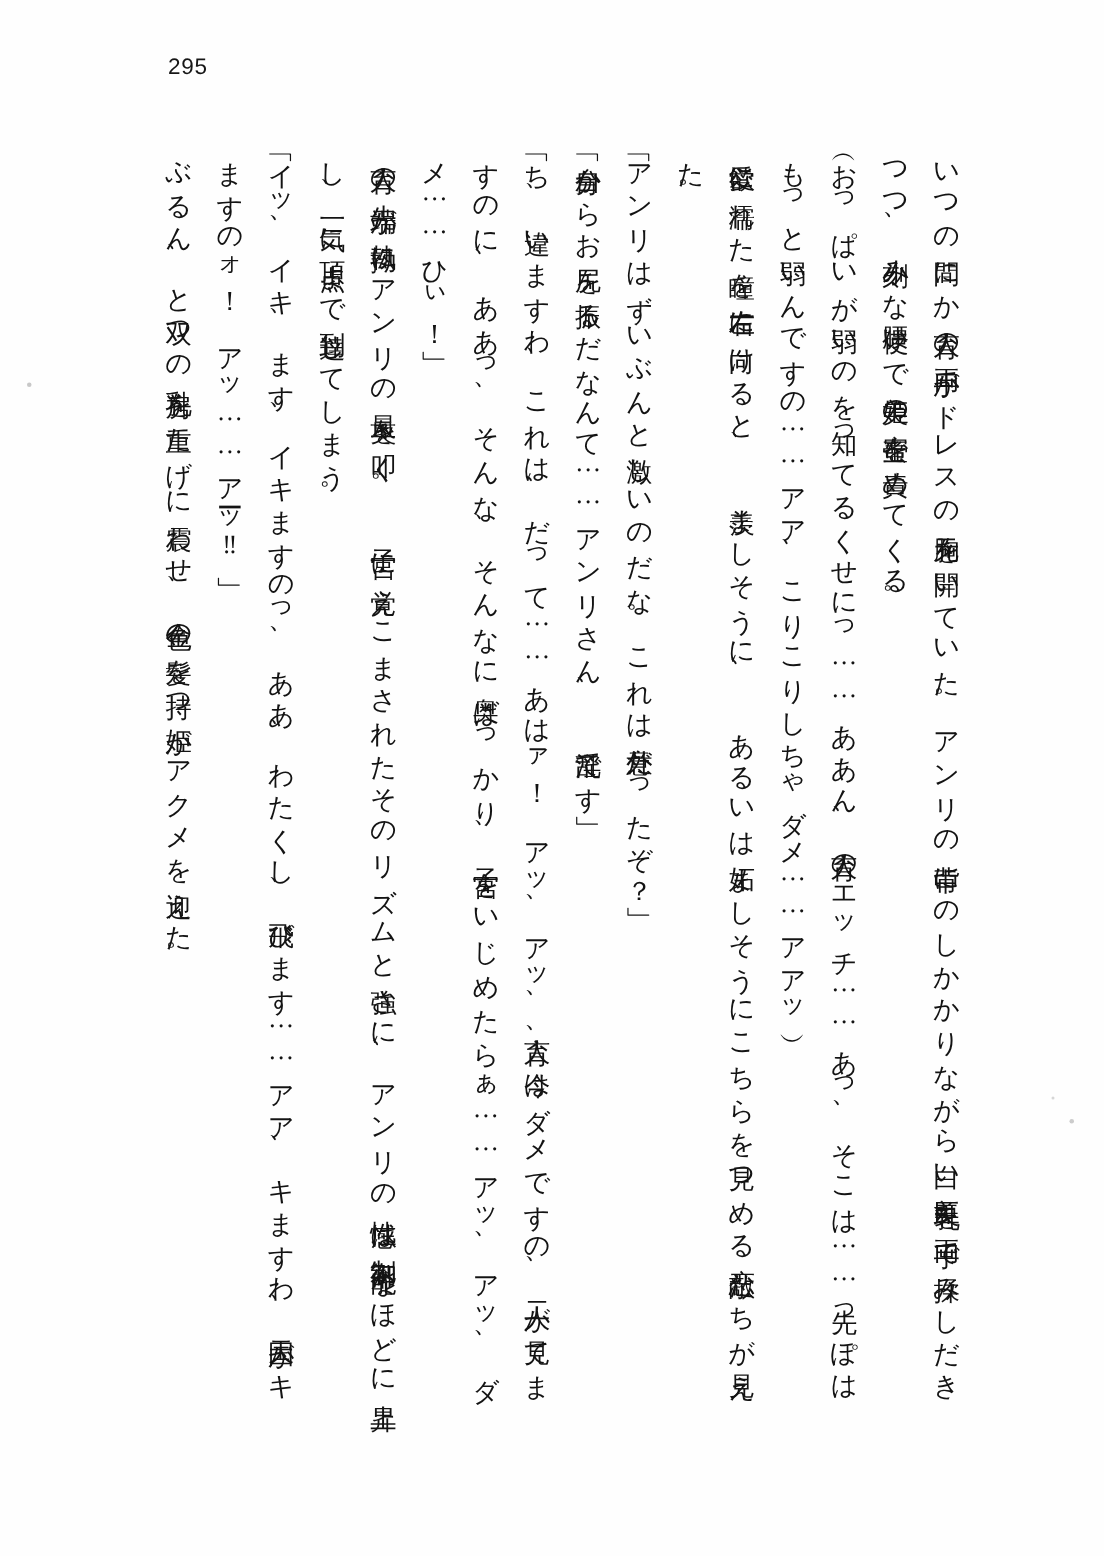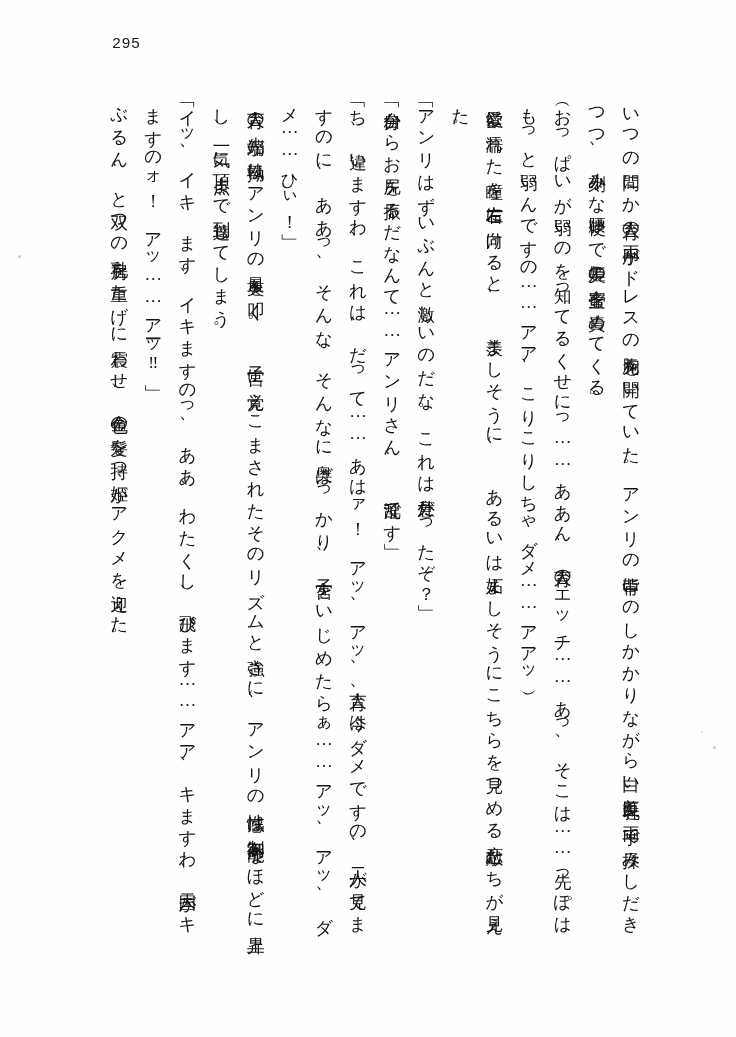--- a/index.html
+++ b/index.html
@@ -23,21 +23,21 @@
     height: 1037px;
     background: #fefefe;
   }
   .page-number {
     position: absolute;
     left: 112px;
     top: 36px;
     font-size: 15px;
     letter-spacing: 0.5px;
     color: #161616;
-    font-family: Liberation Mono, monospace;
+    font-family: Liberation Sans, sans-serif;
   }
   .text-body {
     position: absolute;
     right: 88px;
     top: 96px;
     width: 552px;
     height: 830px;
     writing-mode: vertical-rl;
     text-orientation: upright;
     font-size: 17.5px;

